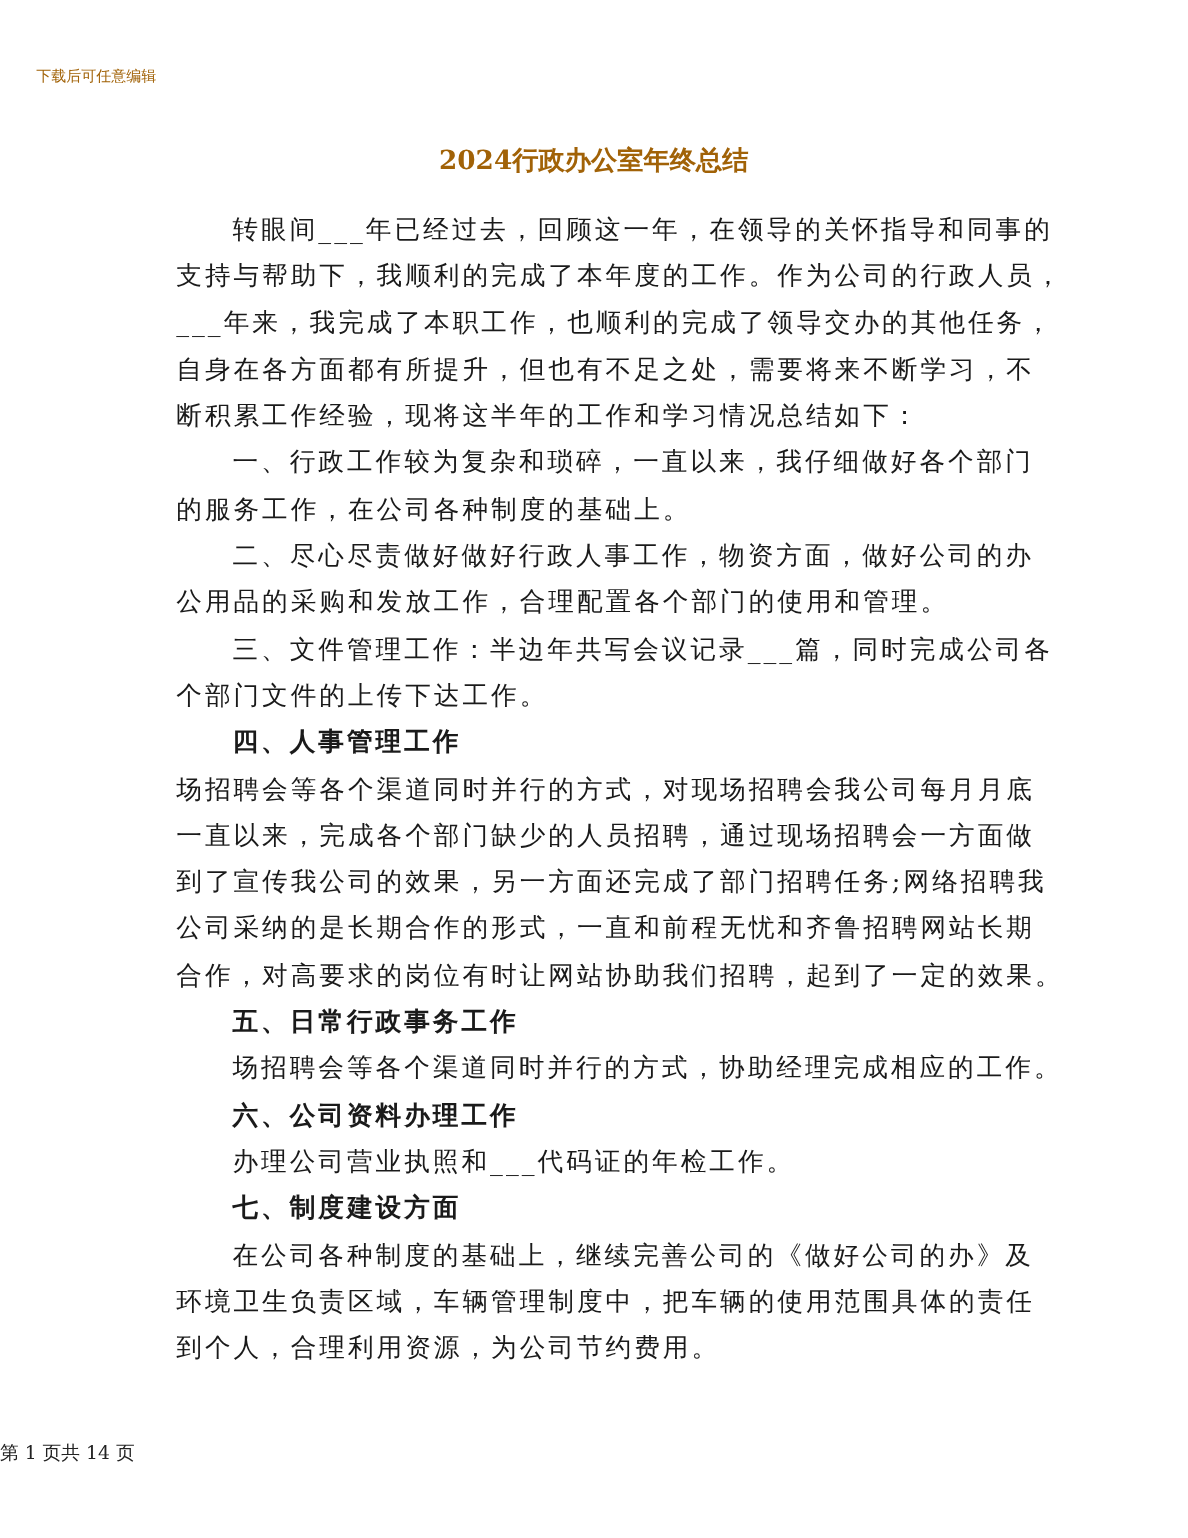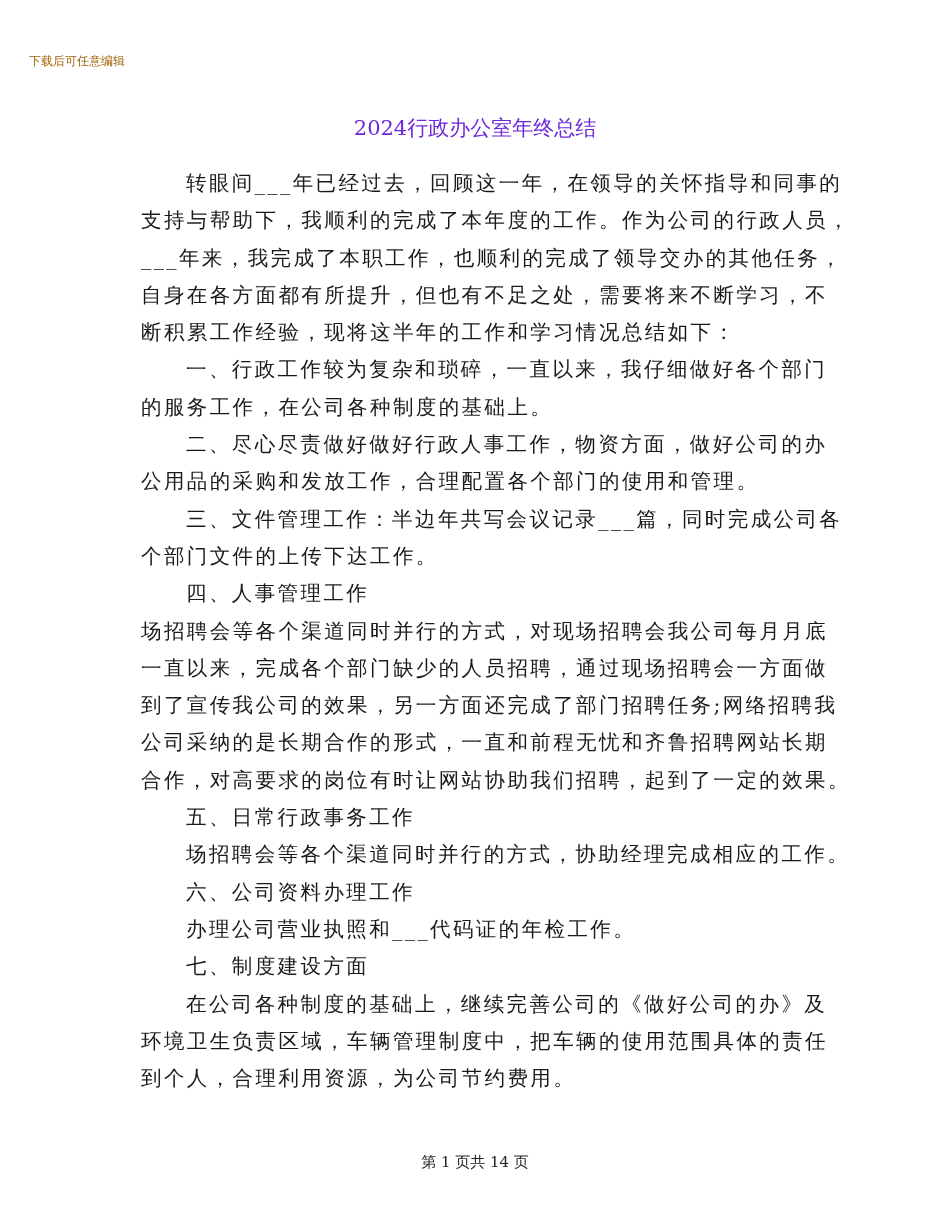--- a/index.html
+++ b/index.html
@@ -1,27 +1,27 @@
 <!DOCTYPE html>
 <html><head>
 <meta charset="utf-8">
 <style>
   html, body { margin: 0; padding: 0; background: #ffffff; }
   body { width: 950px; height: 1230px; position: relative; overflow: hidden;
          font-family: "DejaVu Serif", "Liberation Serif", serif; color: #1a1a1a; }
   .header { position: absolute; top: 53px; left: 0; width: 950px; text-align: left;
             font-size: 12px; color: #a16207; padding-left: 29px; }
   .title { position: absolute; top: 114px; left: 0; width: 950px; text-align: center;
-           font-size: 21px; font-weight: normal; color: #6d28d9; }
+           font-size: 21px; font-weight: bold; color: #a16207; }
   .content { position: absolute; top: 146px; left: 141px; width: 680px; margin-top: 19px; }
   .line { height: 37.3px; line-height: 37.3px; font-size: 20.5px; white-space: nowrap;
           letter-spacing: 2.4px; }
   .indent { padding-left: 45px; }
-  .bold { font-weight: normal; }
-  .footer { position: absolute; top: 1153px; left: 0; width: 950px; text-align: center;
+  .bold { font-weight: bold; }
+  .footer { position: absolute; top: 1153px; left: 0; width: 950px; text-align: left;
             font-size: 15px; color: #222; }
 </style>
 </head>
 <body>
 
 <div class="header">下载后可任意编辑</div>
 <div class="title">2024行政办公室年终总结</div>
 
 <div class="content">
   <div class="line indent">转眼间___年已经过去，回顾这一年，在领导的关怀指导和同事的</div>

